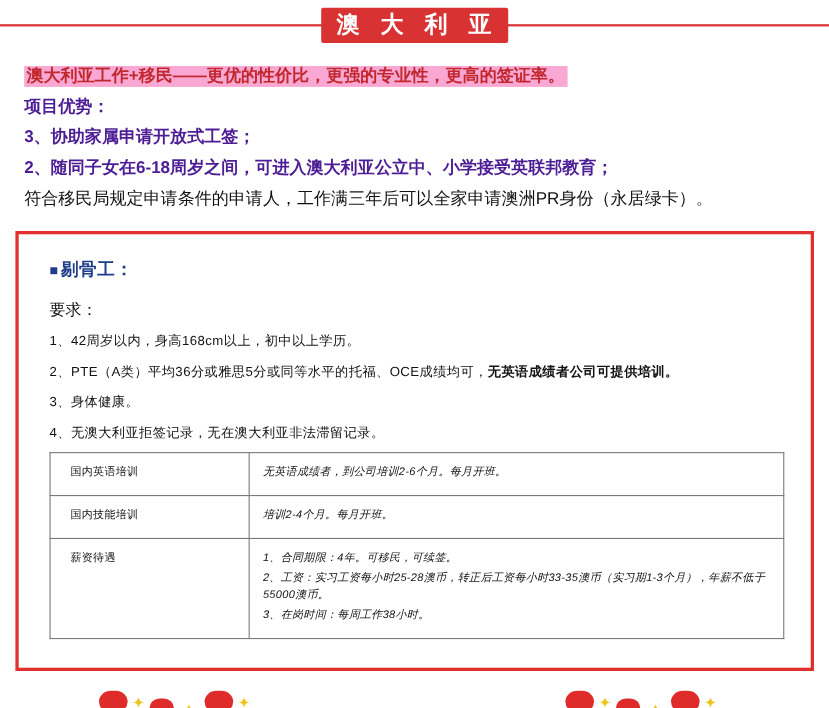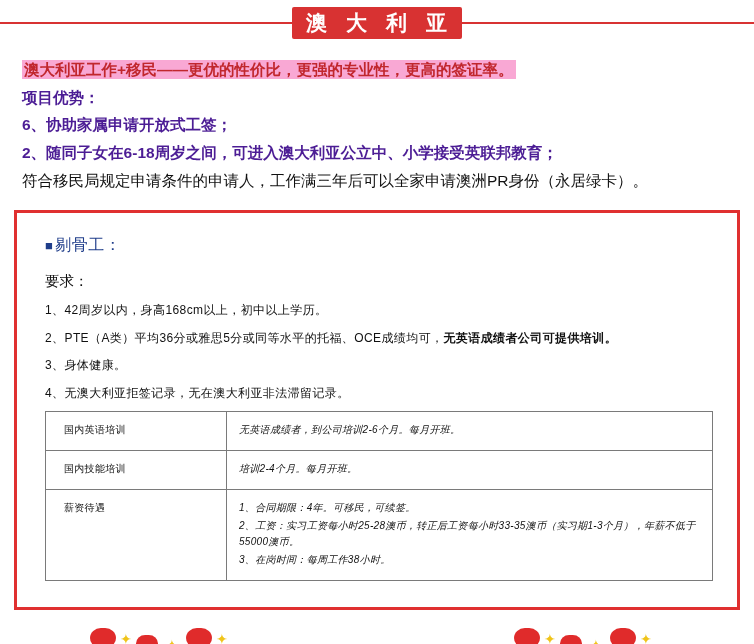--- a/index.html
+++ b/index.html
@@ -85,21 +85,21 @@
     position: relative;
     margin: 16px 14px 0 14px;
     border: 3px solid #e03030;
     padding: 18px 22px 20px 22px;
     background: #ffffff;
     height: 400px;
     box-sizing: border-box;
   }
   .job-title {
     font-size: 16px;
-    font-weight: normal;
+    font-weight: bold;
     color: #1f3d8a;
     margin: 4px 0 16px 6px;
     letter-spacing: .5px;
   }
   .job-title .bullet {
     color: #1f3d8a;
     font-size: 13px;
     margin-right: 2px;
   }
   .req-label {
@@ -197,21 +197,21 @@
       <span class="banner-char">利</span>
       <span class="banner-char">亚</span>
     </div>
   </div>
 
   <div class="intro">
     <p>
       <span class="headline">澳大利亚工作+移民——更优的性价比，更强的专业性，更高的签证率。</span>
     </p>
     <p class="line-strong">项目优势：</p>
-    <p class="line-strong">6、协助家属申请开放式工签；</p>
+    <p class="line-strong">3、协助家属申请开放式工签；</p>
     <p class="line-strong">2、随同子女在6-18周岁之间，可进入澳大利亚公立中、小学接受英联邦教育；</p>
     <p class="line">符合移民局规定申请条件的申请人，工作满三年后可以全家申请澳洲PR身份（永居绿卡）。</p>
   </div>
 
   <div class="red-box">
 
     <div class="job-title">
       <span class="bullet">■</span><span>剔骨工：</span>
     </div>
 

